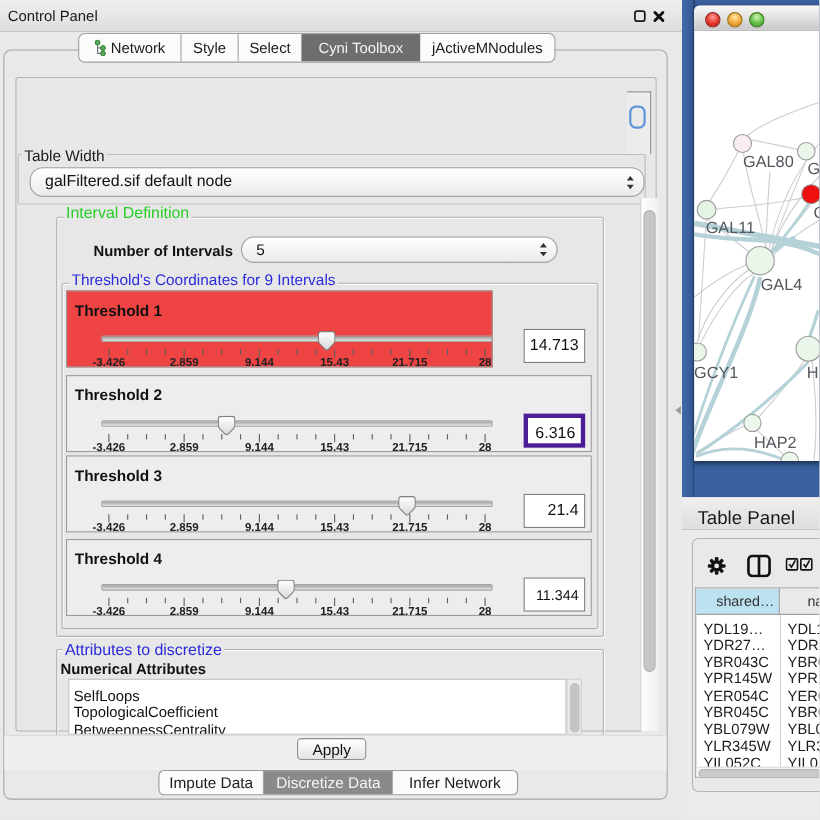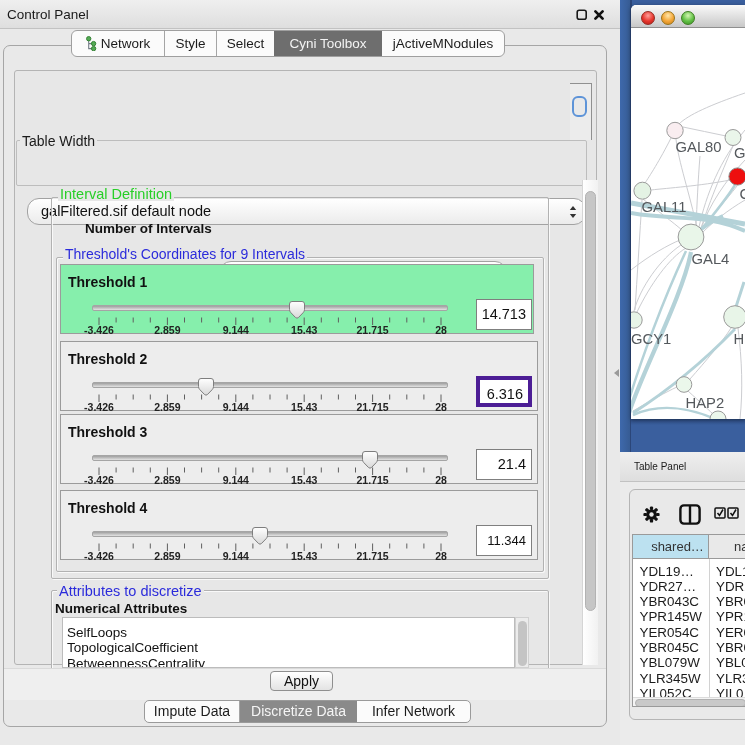--- a/index.html
+++ b/index.html
@@ -2,21 +2,21 @@
 <html><head>
 <meta charset="utf-8">
 <style>
   html,body{margin:0;padding:0;}
   body{width:745px;height:745px;overflow:hidden;background:#e9e9e9;
        font-family:"Liberation Sans",sans-serif;-webkit-font-smoothing:antialiased;}
   .abs{position:absolute;}
   #stage{position:relative;width:745px;height:745px;}
   .bold{font-weight:bold;}
   .combo{background:linear-gradient(#ffffff,#ebebeb);border:1px solid #a2a2a2;border-radius:12px;
-         box-sizing:border-box;font-size:13px;color:#111;margin-top:46px;}
+         box-sizing:border-box;font-size:13px;color:#111;}
   .arrows{position:absolute;right:8px;top:50%;margin-top:-6px;width:8px;height:12px;}
   .etch{border:1px solid #b2b2b2;border-radius:2px;box-shadow:inset 1px 1px 0 rgba(255,255,255,.75), 1px 1px 0 rgba(255,255,255,.75);}
   .gtitle{position:absolute;font-size:13px;background:#e7e7e7;padding:0 2px;line-height:14px;}
   .tseg{display:inline-block;text-align:center;font-size:13.5px;color:#1c1c1c;box-sizing:border-box;}
 </style>
 </head>
 <body>
 <div id="stage">
 
   <div class="abs" style="left:0;top:0;width:620px;height:28px;background:linear-gradient(#efefef,#dedede);border-bottom:1px solid #c2c2c2;"></div>
@@ -68,21 +68,21 @@
   <div class="abs combo" style="left:219px;top:215px;width:288px;height:24px;line-height:22px;padding-left:13px;font-size:14px;">5
     <svg class="arrows" viewBox="0 0 8 12">
         <path d="M4 0 L7.2 4 H0.8 Z" fill="#333"></path>
         <path d="M4 12 L7.2 8 H0.8 Z" fill="#333"></path>
       </svg>
   </div>
 
   <div class="abs etch" style="left:56px;top:257px;width:486px;height:313px;"></div>
   <div class="gtitle" style="left:63px;top:247px;color:#2b2bdb;font-size:14px;">Threshold's Coordinates for 9 Intervals</div>
 
-  <div class="abs" style="left:60px;top:264px;width:474px;height:70px;background:#86efac;border:1px solid #9b9b9b;box-sizing:border-box;">
+  <div class="abs" style="left:60px;top:264px;width:388px;height:70px;background:#ef4444;border:1px solid #9b9b9b;box-sizing:border-box;">
     <div class="abs bold" style="left:7px;top:9px;font-size:14px;color:#111;">Threshold 1</div>
     <div class="abs" style="left:31px;top:40px;width:354px;height:4px;border-radius:2px;background:linear-gradient(#9f9f9f,#e3e3e3);border:0.5px solid #a5a5a5;"></div>
     <svg class="abs" style="left:0;top:52px;" width="478" height="9" viewBox="0 0 478 9">
         <line x1="38.00" y1="0.5" x2="38.00" y2="8" stroke="#5f5f5f" stroke-width="1"></line>
         <line x1="55.10" y1="0.5" x2="55.10" y2="5.5" stroke="#5f5f5f" stroke-width="1"></line>
         <line x1="72.20" y1="0.5" x2="72.20" y2="5.5" stroke="#5f5f5f" stroke-width="1"></line>
         <line x1="89.30" y1="0.5" x2="89.30" y2="5.5" stroke="#5f5f5f" stroke-width="1"></line>
         <line x1="106.40" y1="0.5" x2="106.40" y2="8" stroke="#5f5f5f" stroke-width="1"></line>
         <line x1="123.50" y1="0.5" x2="123.50" y2="5.5" stroke="#5f5f5f" stroke-width="1"></line>
         <line x1="140.60" y1="0.5" x2="140.60" y2="5.5" stroke="#5f5f5f" stroke-width="1"></line>
@@ -331,21 +331,21 @@
       <text x="641.5" y="211.5">GAL11</text>
       <text x="739.5" y="198.5">CY</text>
       <text x="691.5" y="263.5">GAL4</text>
       <text x="631" y="344">GCY1</text>
       <text x="733.5" y="344">HIS</text>
       <text x="685.5" y="407.5">HAP2</text>
     </g>
   </svg>
 
   <div class="abs" style="left:620px;top:452px;width:125px;height:29px;background:linear-gradient(#efefef,#dedede);border-bottom:1px solid #c2c2c2;"></div>
-  <div class="abs" style="left:634px;top:461px;font-size:10px;color:#1a1a1a;">Table Panel</div>
+  <div class="abs" style="left:634px;top:461px;font-size:17px;color:#1a1a1a;">Table Panel</div>
   <div class="abs" style="left:620px;top:482px;width:125px;height:263px;background:#ebebeb;"></div>
   <div class="abs" style="left:629px;top:489px;width:130px;height:231px;border:1px solid #b5b5b5;border-radius:6px;background:#e9e9e9;box-sizing:border-box;"></div>
 
   <svg class="abs" style="left:643px;top:506px;" width="17" height="17" viewBox="0 0 17 17">
     <g fill="#111">
       <circle cx="8.5" cy="8.5" r="5.3"></circle>
       <g>
         <rect x="6.9" y="0.4" width="3.2" height="3.6" rx="1.2"></rect>
         <rect x="6.9" y="13" width="3.2" height="3.6" rx="1.2"></rect>
         <rect x="0.4" y="6.9" width="3.6" height="3.2" ry="1.2"></rect>

